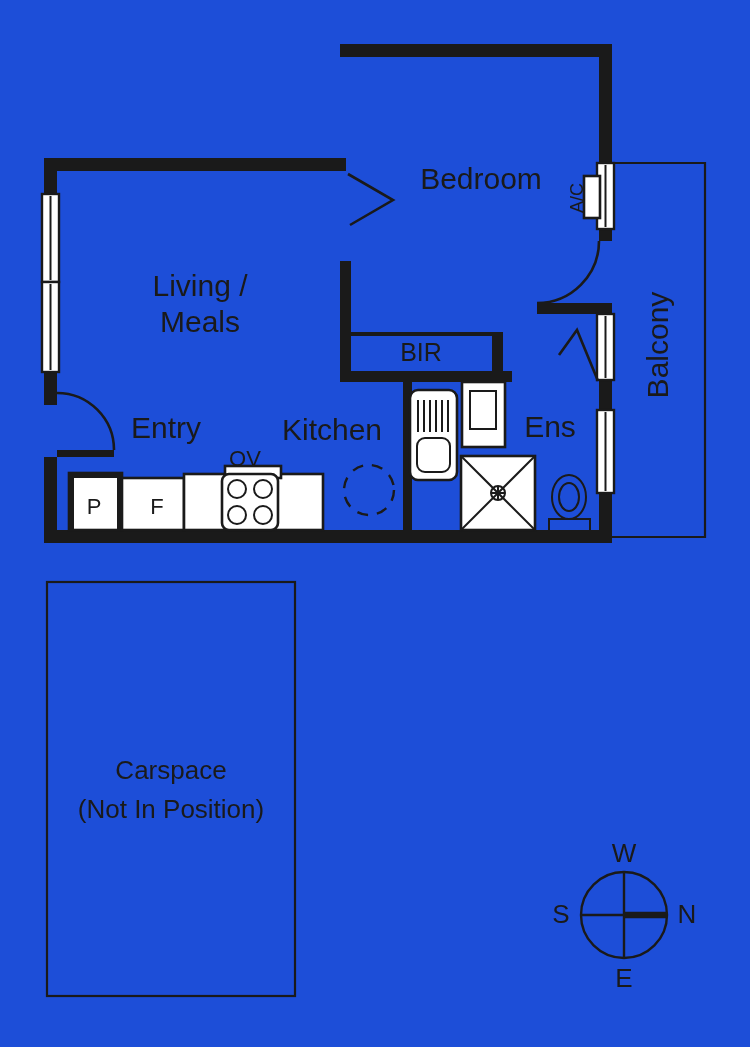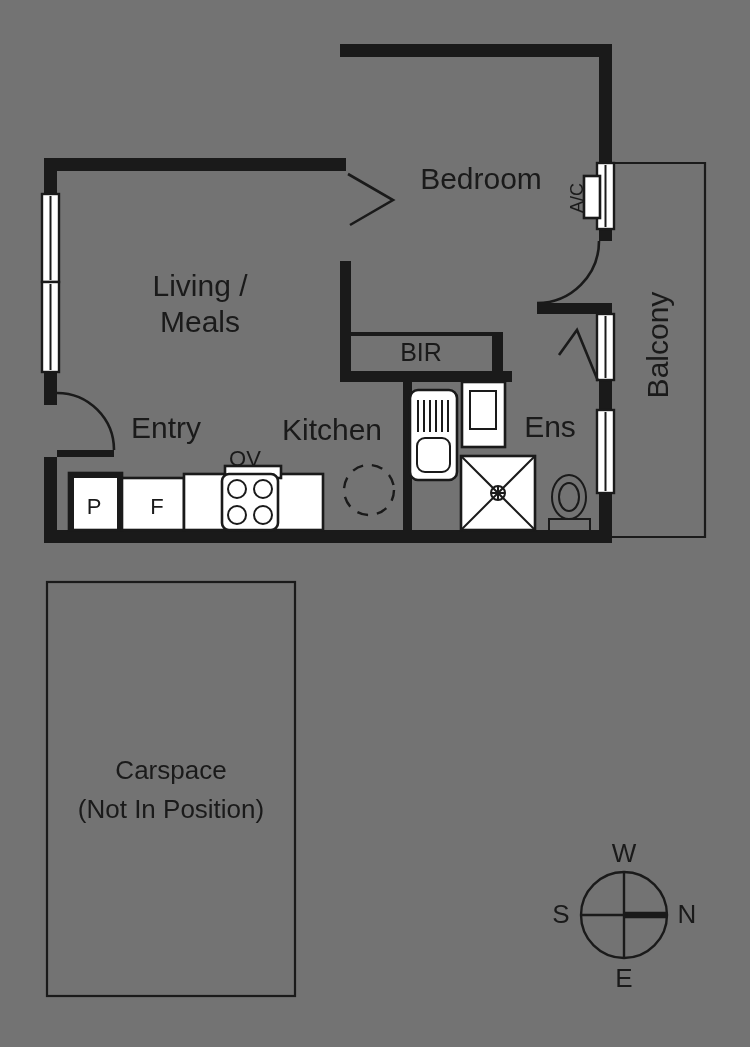--- a/index.html
+++ b/index.html
@@ -11,21 +11,21 @@
     font-family: "Liberation Sans", sans-serif;
     width: 750px;
     height: 1047px;
     position: relative;
     overflow: hidden;
   }
   #floorplan-root {
     position: relative;
     width: 750px;
     height: 1047px;
-    background: #737373;
+    background: #1d4ed8;
   }
   #plan-svg {
     position: absolute;
     left: 0;
     top: 0;
     width: 750px;
     height: 1047px;
     display: block;
   }
   .rm-label {

